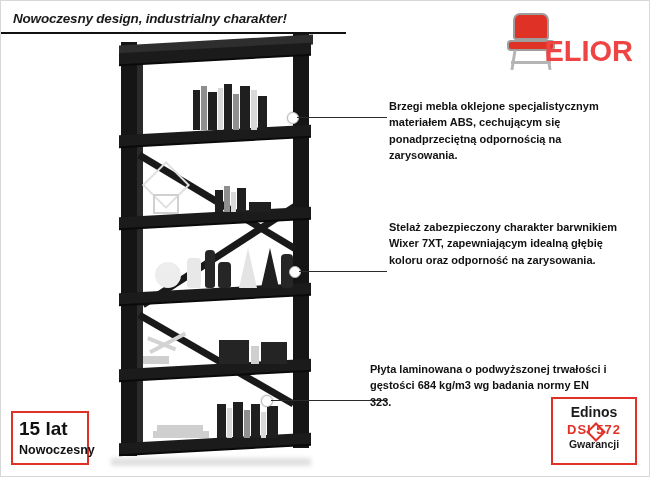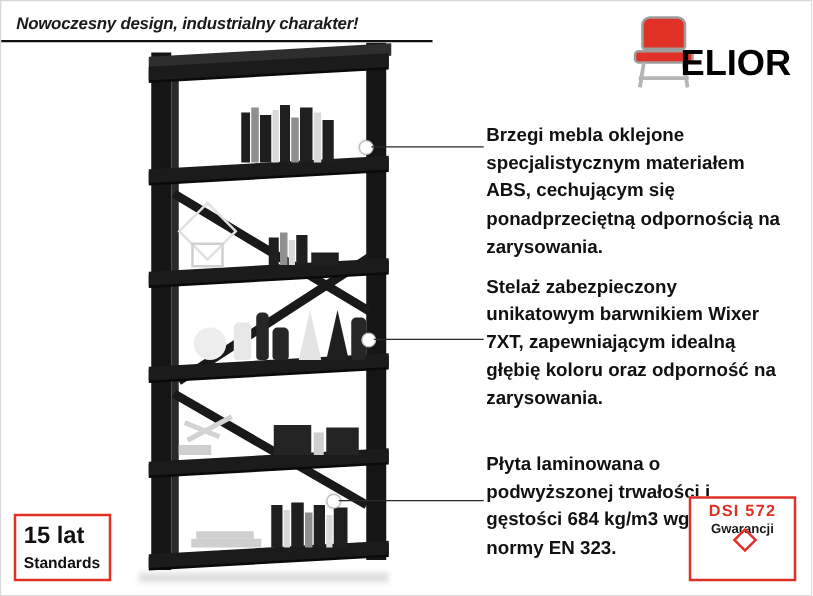--- a/index.html
+++ b/index.html
@@ -50,21 +50,21 @@
     top: 12px;
     width: 190px;
     height: 62px;
   }
   .brand-name {
     position: absolute;
     right: 0;
     top: 22px;
     font-size: 29px;
     font-weight: bold;
-    color: #000000;
+    color: #ef4444;
     letter-spacing: 0px;
   }
   .chair {
     position: absolute;
     left: 62px;
     top: 0px;
     width: 56px;
     height: 58px;
   }
   .chair-back {
@@ -219,29 +219,29 @@
   .box {
     position: absolute;
     bottom: 0;
     background: #cfcfcf;
   }
   .box.dark { background: #242424; }
 
   
   .callout {
     position: absolute;
-    font-size: 15px;
+    font-size: 11px;
     font-weight: bold;
     color: #111111;
     line-height: 1.48;
     width: 240px;
   }
   .callout.c1 { left: 388px; top: 97px; }
   .callout.c2 { left: 388px; top: 218px; }
-  .callout.c3 { left: 388px; top: 360px; }
+  .callout.c3 { left: 369px; top: 360px; }
 
   .dot {
     position: absolute;
     width: 10px;
     height: 10px;
     border-radius: 50%;
     background: #ffffff;
     border: 1px solid #bdbdbd;
     box-shadow: 0 0 2px rgba(0,0,0,0.25);
   }
@@ -427,27 +427,28 @@
   </div>
 
   <div class="dot d1"></div>
   <div class="leader l1"></div>
   <div class="dot d2"></div>
   <div class="leader l2"></div>
   <div class="dot d3"></div>
   <div class="leader l3"></div>
 
   <div class="callout c1">Brzegi mebla oklejone specjalistycznym materiałem ABS, cechującym się ponadprzeciętną odpornością na zarysowania.</div>
-  <div class="callout c2">Stelaż zabezpieczony unikatowym barwnikiem Wixer 7XT, zapewniającym idealną głębię koloru oraz odporność na zarysowania.</div>
+  <div class="callout c2">Stelaż zabezpieczony charakter barwnikiem Wixer 7XT, zapewniającym idealną głębię koloru oraz odporność na zarysowania.</div>
   <div class="callout c3">Płyta laminowana o podwyższonej trwałości i gęstości 684 kg/m3 wg badania normy EN 323.</div>
 
   <div class="warranty">
     <div class="big">15 lat</div>
-    <div class="small">Standards</div>
+    <div class="small">Nowoczesny</div>
   </div>
 
   <div class="edinos">
+    <div class="brandline">Edinos</div>
     <div class="mark"></div>
     <div class="dsi">DSI 572</div>
     <div class="std">Gwarancji</div>
   </div>
 
 </div>
 
 </body></html>

